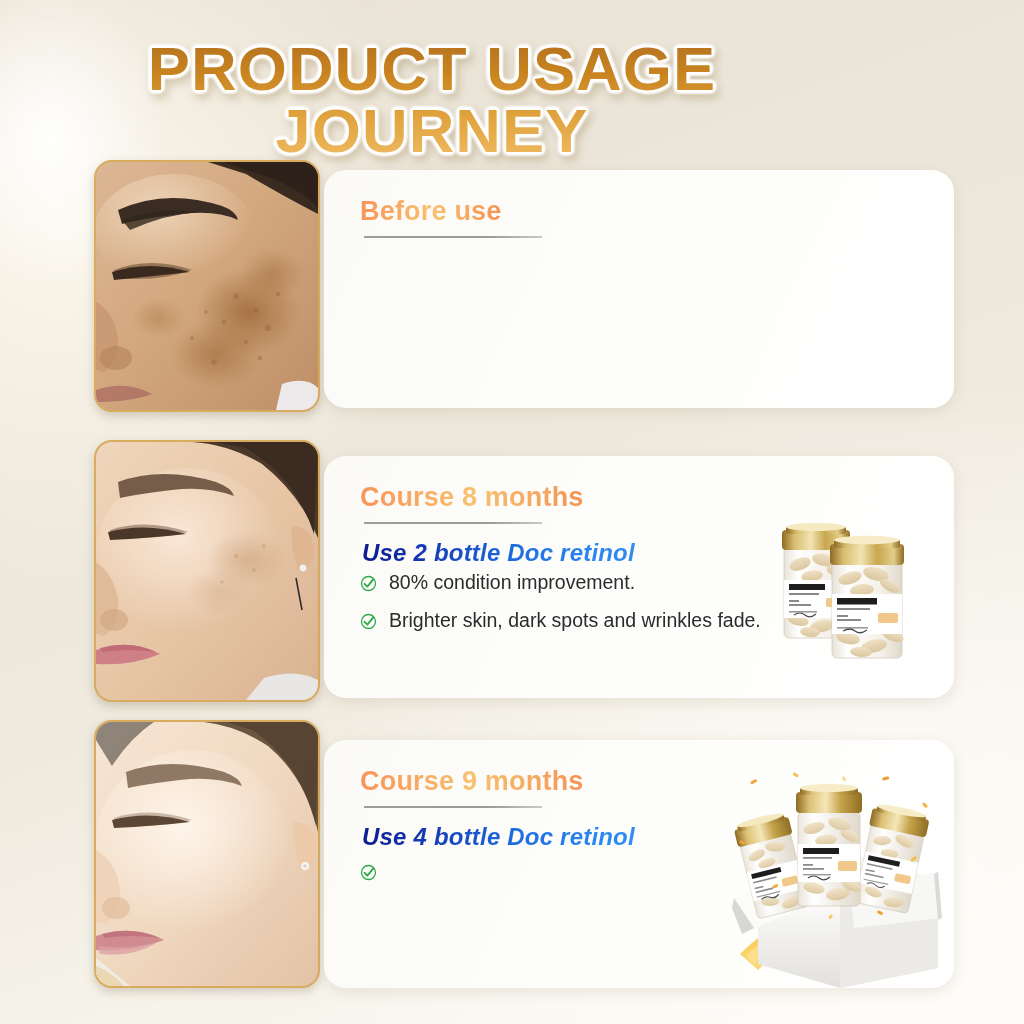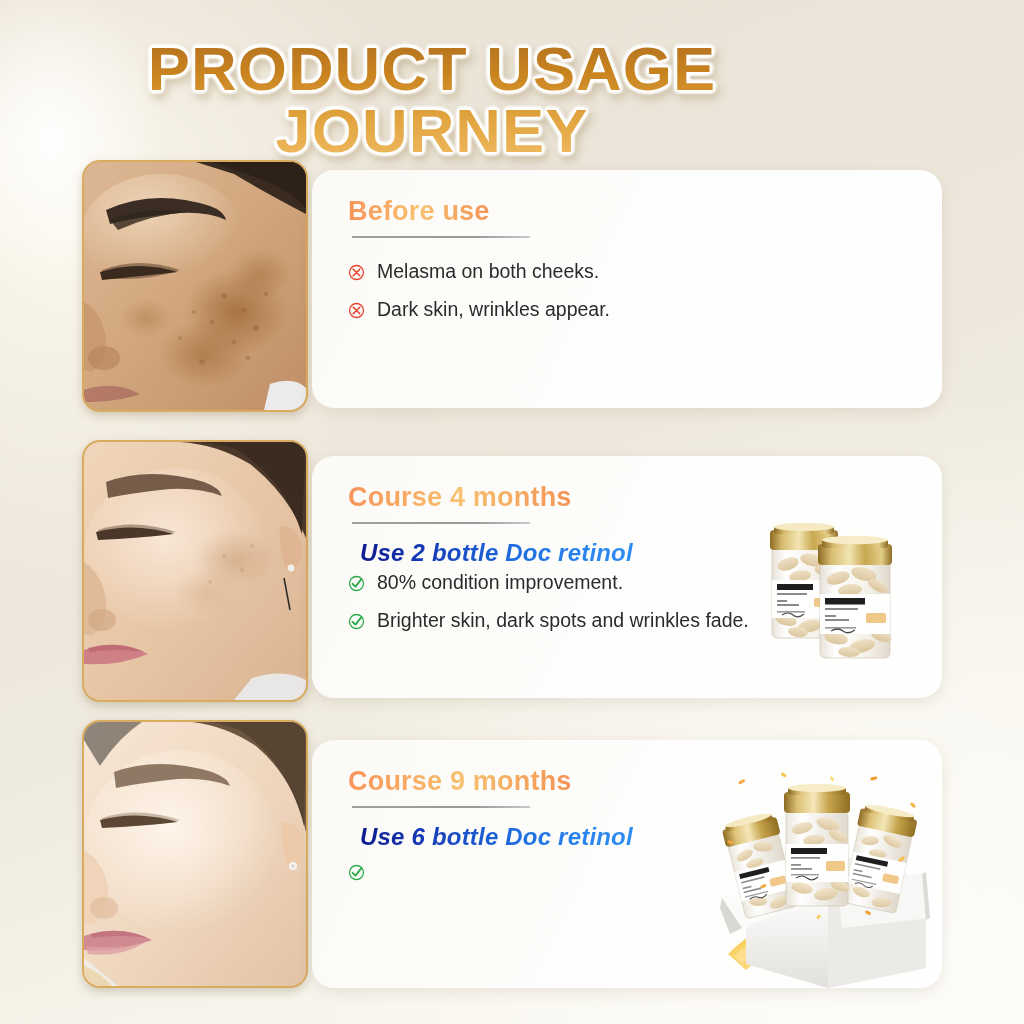--- a/index.html
+++ b/index.html
@@ -36,21 +36,21 @@
     background-image:linear-gradient(180deg,#b3711f 0%,#c8831f 28%,#e0a23c 62%,#f0bb62 100%);
     -webkit-background-clip:text;
     background-clip:text;
     color:transparent;
     -webkit-text-stroke:0px;
     filter:drop-shadow(0 0 2px #fff) drop-shadow(0 1px 0 #fff)
            drop-shadow(1px 0 0 #fff) drop-shadow(-1px 0 0 #fff)
            drop-shadow(0 -1px 0 #fff) drop-shadow(3px 5px 4px rgba(150,120,70,.33));
   }
   
-  .row{ position:absolute; left:0; width:848px; }
+  .row{ position:absolute; left:12px; width:848px; }
   #row-1{ top:160px; height:250px; }
   #row-2{ top:440px; height:265px; }
   #row-3{ top:720px; height:272px; }
 
   .photo{
     position:absolute; left:82px; top:0;
     width:226px; border-radius:18px;
     border:2px solid #d9ab5e;
     overflow:hidden;
     box-shadow:0 4px 10px rgba(120,100,70,.28);
@@ -78,21 +78,21 @@
     background-image:linear-gradient(95deg,#f8945a 0%,#f9a961 26%,#f7c271 50%,#f6ad62 72%,#f59257 100%);
     -webkit-background-clip:text; background-clip:text; color:transparent;
   }
   .rule{
     width:178px; height:2px; margin:9px 0 0 4px;
     background:linear-gradient(90deg,#9e9e9e 0%,#9a9a9a 70%,#c9c9c9 100%);
   }
   #row-2 .rule, #row-3 .rule{ width:178px; }
 
   .subheading{
-    margin-top:15px; margin-left:12px;
+    margin-top:15px; margin-left:2px;
     font-size:24px; font-weight:bold; font-style:italic; letter-spacing:.2px;
     display:inline-block;
     background-image:linear-gradient(90deg,#0d1b8e 0%,#1538b5 22%,#1f6fe0 58%,#2b86ef 85%,#2f8cf2 100%);
     -webkit-background-clip:text; background-clip:text; color:transparent;
   }
 
   ul.bullets{ list-style:none; margin-top:2px; }
   #row-1 ul.bullets{ margin-top:20px; }
   ul.bullets li{
     position:relative;
@@ -179,40 +179,20 @@
         <circle cx="96" cy="176" r="2"></circle>
           <circle cx="164" cy="196" r="2.4"></circle>
       </g>
     </svg>
   </div>
 
   <div class="card">
     <div class="card-body">
       <div class="heading">Before use</div>
       <div class="rule"></div>
-      <ul class="bullets">
-        <li>
-          <span class="mk">
-            <svg width="17" height="17" viewBox="0 0 17 17">
-              <circle cx="8.5" cy="8.5" r="7" fill="none" stroke="#e8432f" stroke-width="1.3"></circle>
-              <path d="M5.2 5.2 L11.8 11.8 M11.8 5.2 L5.2 11.8" stroke="#e8432f" stroke-width="1.6" stroke-linecap="round"></path>
-            </svg>
-          </span>
-          <span>Melasma on both cheeks.</span>
-        </li>
-        <li>
-          <span class="mk">
-            <svg width="17" height="17" viewBox="0 0 17 17">
-              <circle cx="8.5" cy="8.5" r="7" fill="none" stroke="#e8432f" stroke-width="1.3"></circle>
-              <path d="M5.2 5.2 L11.8 11.8 M11.8 5.2 L5.2 11.8" stroke="#e8432f" stroke-width="1.6" stroke-linecap="round"></path>
-            </svg>
-          </span>
-          <span>Dark skin, wrinkles appear.</span>
-        </li>
-      </ul>
     </div>
   </div>
 </div>
 
 <div class="row" id="row-2">
 
   <div class="photo">
     <svg width="222" height="258" viewBox="0 0 222 258" preserveAspectRatio="xMidYMid slice">
       <defs>
         <linearGradient id="sk2" x1="0" y1="0" x2="1" y2="1">
@@ -250,21 +230,21 @@
         <circle cx="140" cy="114" r="2.2"></circle>
           <circle cx="158" cy="128" r="2"></circle>
         <circle cx="126" cy="140" r="1.8"></circle>
           <circle cx="168" cy="104" r="2"></circle>
       </g>
     </svg>
   </div>
 
   <div class="card">
     <div class="card-body">
-      <div class="heading">Course 4 months</div>
+      <div class="heading">Course 8 months</div>
       <div class="rule"></div>
       <div class="subheading">Use 2 bottle Doc retinol</div>
       <ul class="bullets">
         <li>
           <span class="mk">
             <svg width="17" height="17" viewBox="0 0 17 17">
               <circle cx="8.5" cy="8.5" r="7" fill="none" stroke="#2faa4a" stroke-width="1.3"></circle>
               <path d="M4.6 8.8 L7.4 11.6 L13.2 4.4" fill="none" stroke="#2faa4a" stroke-width="1.9" stroke-linecap="round" stroke-linejoin="round"></path>
             </svg>
           </span>
@@ -392,21 +372,21 @@
       <circle cx="209" cy="144" r="1.8" fill="#d8d2c8"></circle>
       <path d="M0 236 L34 264 L0 264 Z" fill="#f0ece4"></path>
       <path d="M0 244 Q16 250 28 264 L0 264 Z" fill="#e8cf9b" opacity=".7"></path>
     </svg>
   </div>
 
   <div class="card">
     <div class="card-body">
       <div class="heading">Course 9 months</div>
       <div class="rule"></div>
-      <div class="subheading">Use 6 bottle Doc retinol</div>
+      <div class="subheading">Use 4 bottle Doc retinol</div>
       <ul class="bullets">
         <li>
           <span class="mk">
             <svg width="17" height="17" viewBox="0 0 17 17">
               <circle cx="8.5" cy="8.5" r="7" fill="none" stroke="#2faa4a" stroke-width="1.3"></circle>
               <path d="M4.6 8.8 L7.4 11.6 L13.2 4.4" fill="none" stroke="#2faa4a" stroke-width="1.9" stroke-linecap="round" stroke-linejoin="round"></path>
             </svg>
           </span>
         </li>
       </ul>

